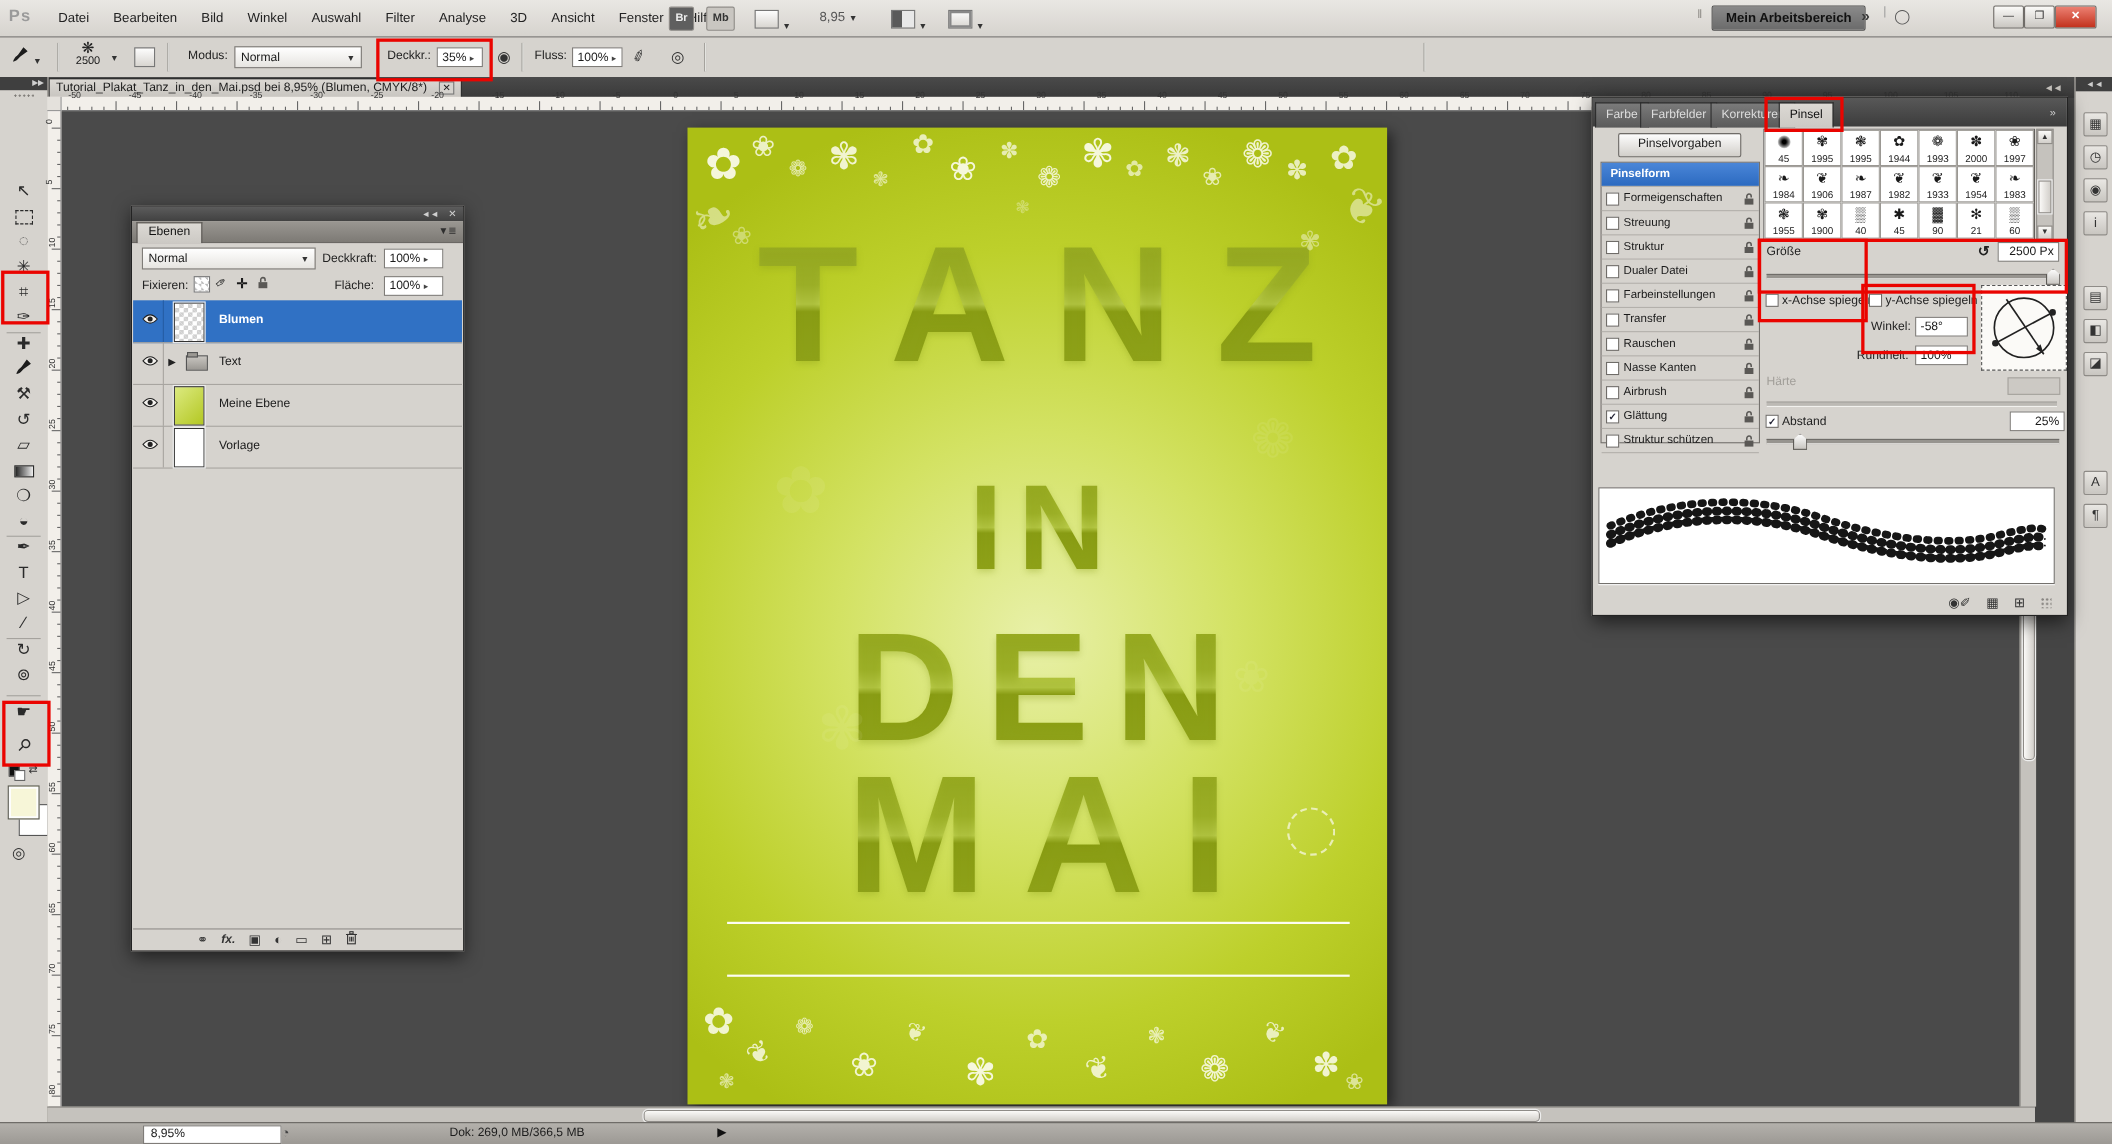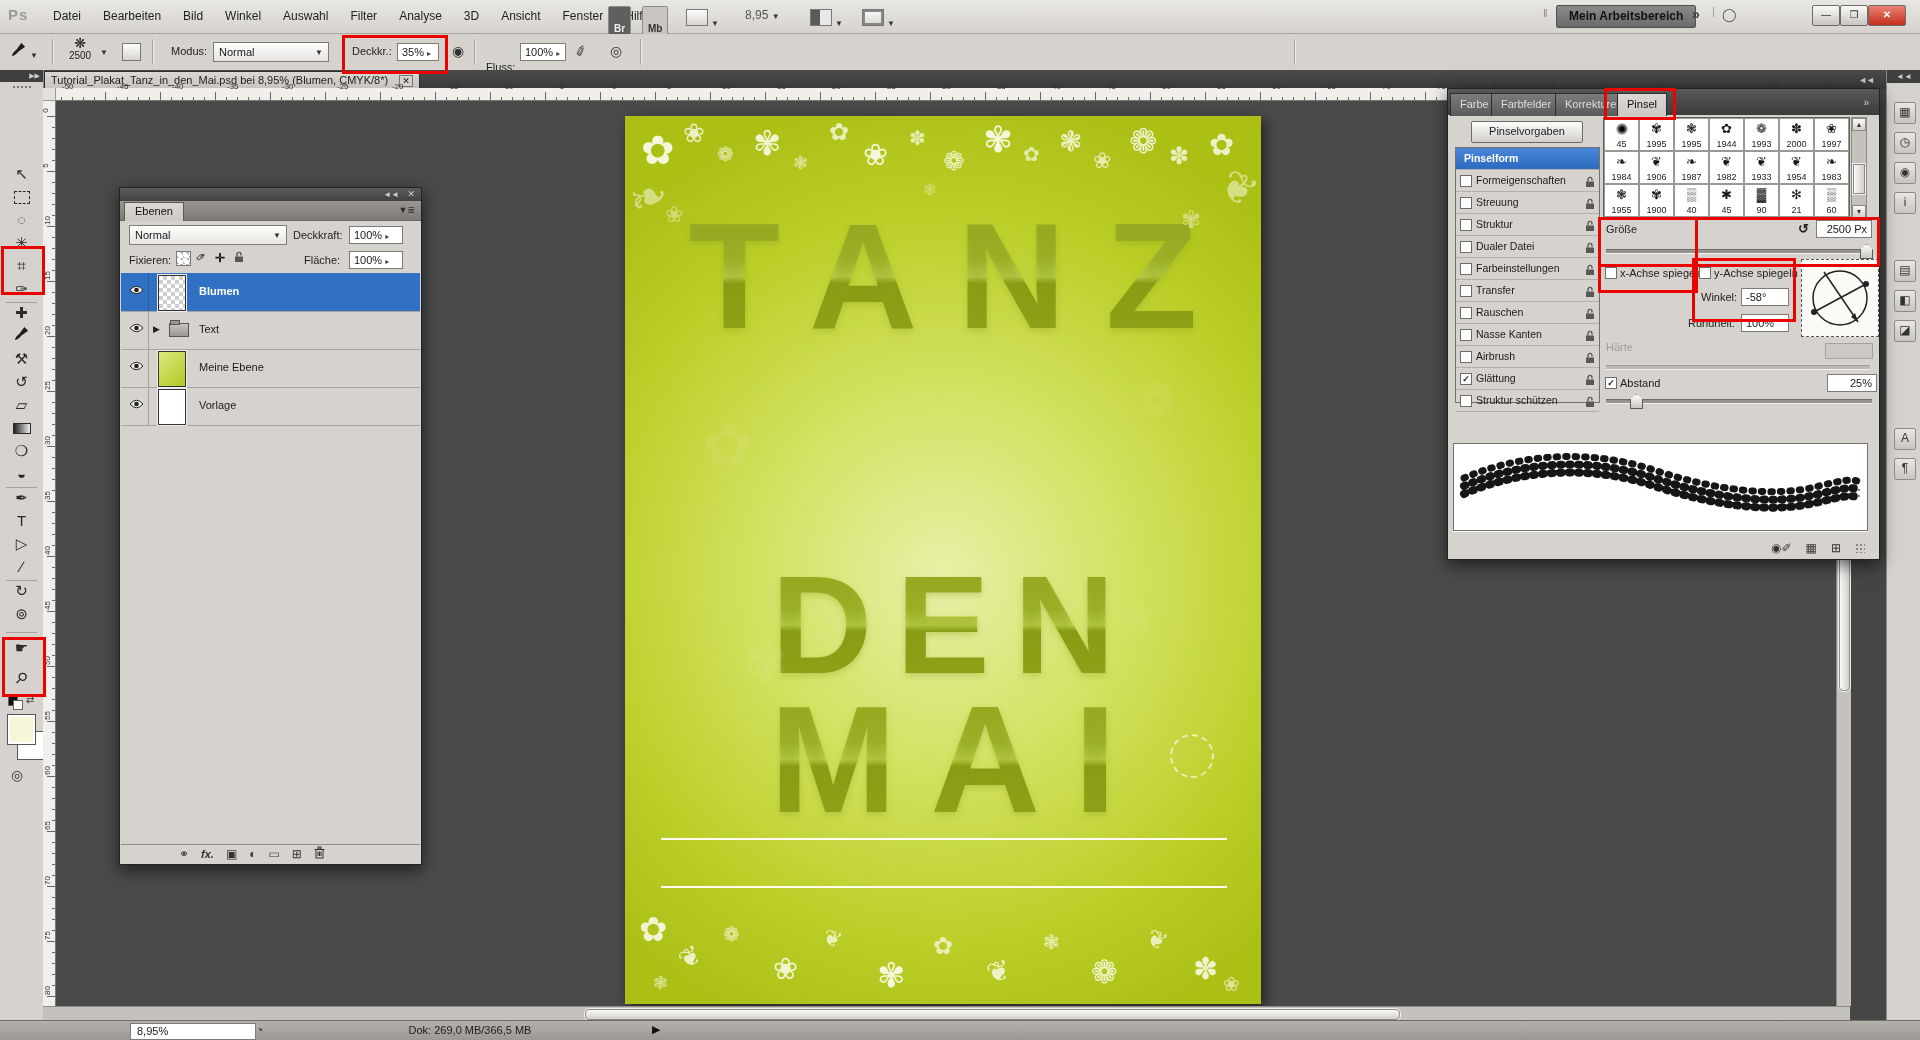--- a/index.html
+++ b/index.html
@@ -3,21 +3,21 @@
 <meta charset="utf-8">
 <style>
   html,body{margin:0;padding:0;background:#222;}
   #app{position:relative;width:1920px;height:1040px;background:#454545;font-family:"Liberation Sans",sans-serif;font-size:11px;color:#1a1a1a;overflow:hidden;}
   .abs{position:absolute;}
   
   #menubar{left:0;top:0;width:1920px;height:33px;background:linear-gradient(#e9e7e3,#d6d3ce);border-bottom:1px solid #a9a6a1;}
   #ps-logo{left:8px;top:6px;font-size:15px;font-weight:bold;color:#9a9a9a;letter-spacing:1px;}
   #menu-items{left:42px;top:0;height:33px;display:flex;align-items:center;}
   .menu-item{padding:0 11px;font-size:12px;color:#222;height:33px;line-height:33px;cursor:default;}
-  .mb-btn{height:20px;line-height:20px;padding:12px 5px;border:1px solid #8f8c88;border-radius:2px;font-size:10px;font-weight:bold;}
+  .mb-btn{height:20px;line-height:20px;padding:0 5px;border:1px solid #8f8c88;border-radius:2px;font-size:10px;font-weight:bold;}
   #btn-br{left:608px;top:6px;background:#5f5f5f;color:#eee;}
   #btn-mb{left:642px;top:6px;background:#c9c6c1;color:#333;}
   .tiny-icon{width:20px;height:15px;border:1px solid #777;background:linear-gradient(#fdfdfd,#d8d5d0);}
   .dd-arrow{font-size:8px;color:#333;}
   #zoom-widget{left:745px;top:8px;color:#555;font-size:12px;}
   #workspace-btn{left:1556px;top:5px;height:21px;line-height:21px;padding:0 12px;background:linear-gradient(#8a8a8a,#6b6b6b);border:1px solid #4f4f4f;border-radius:2px;color:#111;font-weight:bold;font-size:12px;}
   #cslive{left:1735px;top:8px;color:#333;font-size:12px;margin-top:44px;}
   .winbtn{top:5px;width:26px;height:19px;border:1px solid #6f6c68;border-radius:2px;background:linear-gradient(#fbfaf8,#c9c6c1);text-align:center;line-height:17px;font-size:10px;color:#333;}
   #win-close{background:linear-gradient(#ec8173,#c2311c);color:#fff;font-weight:bold;}
   #optionsbar{left:0;top:34px;width:1920px;height:36px;background:#d6d3ce;border-bottom:1px solid #8f8c88;}
@@ -189,21 +189,21 @@
     </span>
     <span class="abs dd-arrow" style="left:100px;top:14px;">▼</span>
     <span class="abs tiny-icon" style="left:122px;top:9px;width:17px;height:16px;"></span>
     <span class="abs vline" style="left:152px;"></span>
     <span class="abs opt-label" style="left:171px;">Modus:</span>
     <span class="abs ddl" style="left:213px;top:8px;width:104px;"><span>Normal</span><span class="dd-arrow">▼</span></span>
     <span class="abs opt-label" style="left:352px;">Deckkr.:</span>
     <span class="abs vbox" style="left:397px;top:9px;width:32px;"><span>35%</span><span class="spin">▸</span></span>
     <span class="abs" style="left:452px;top:9px;font-size:14px;color:#333;">◉</span>
     <span class="abs vline" style="left:474px;"></span>
-    <span class="abs opt-label" style="left:486px;margin-top:16px;">Fluss:</span>
+    <span class="abs opt-label" style="left:486px;">Fluss:</span>
     <span class="abs vbox" style="left:520px;top:9px;width:36px;"><span>100%</span><span class="spin">▸</span></span>
     <span class="abs" style="left:575px;top:9px;font-size:14px;color:#333;transform:rotate(-20deg);">✐</span>
     <span class="abs" style="left:610px;top:9px;font-size:14px;color:#333;">◎</span>
     <span class="abs vline" style="left:640px;"></span>
     <span class="abs vline" style="left:1294px;"></span>
   </div>
 
   <div id="tabbar" class="abs">
     <span id="doc-tab" class="abs">
       <span>Tutorial_Plakat_Tanz_in_den_Mai.psd bei 8,95% (Blumen, CMYK/8*)</span>
@@ -604,20 +604,21 @@
       <div class="tickV" style="top: 874px;"></div>
       <div class="tickV" style="top: 885px;"></div>
       <div class="tickV maj" style="top: 896px;">
         <span class="lab">80</span>
       </div>
     </div>
   <div id="ruler-corner" class="abs"></div>
 
   <div id="poster" class="abs">
     <div class="poster-line" id="pl-0">TANZ</div>
+    <div class="poster-line" id="pl-1">IN</div>
     <div class="poster-line" id="pl-2">DEN</div>
     <div class="poster-line" id="pl-3">MAI</div>
     <div class="date-rule" style="top:722px;"></div>
     <div class="date-rule" style="top:770px;"></div>
     <div id="spiral"></div>
     <div id="decor-layer">
         <span class="decor" style="left: 16px; top: 14px; font-size: 40px; opacity: 0.9;">✿</span>
         <span class="decor" style="left: 58px; top: 4px; font-size: 26px; opacity: 0.8;">❀</span>
         <span class="decor" style="left: 92px; top: 28px; font-size: 20px; opacity: 0.7;">❁</span>
         <span class="decor" style="left: 128px; top: 10px; font-size: 34px; opacity: 0.85;">✾</span>

